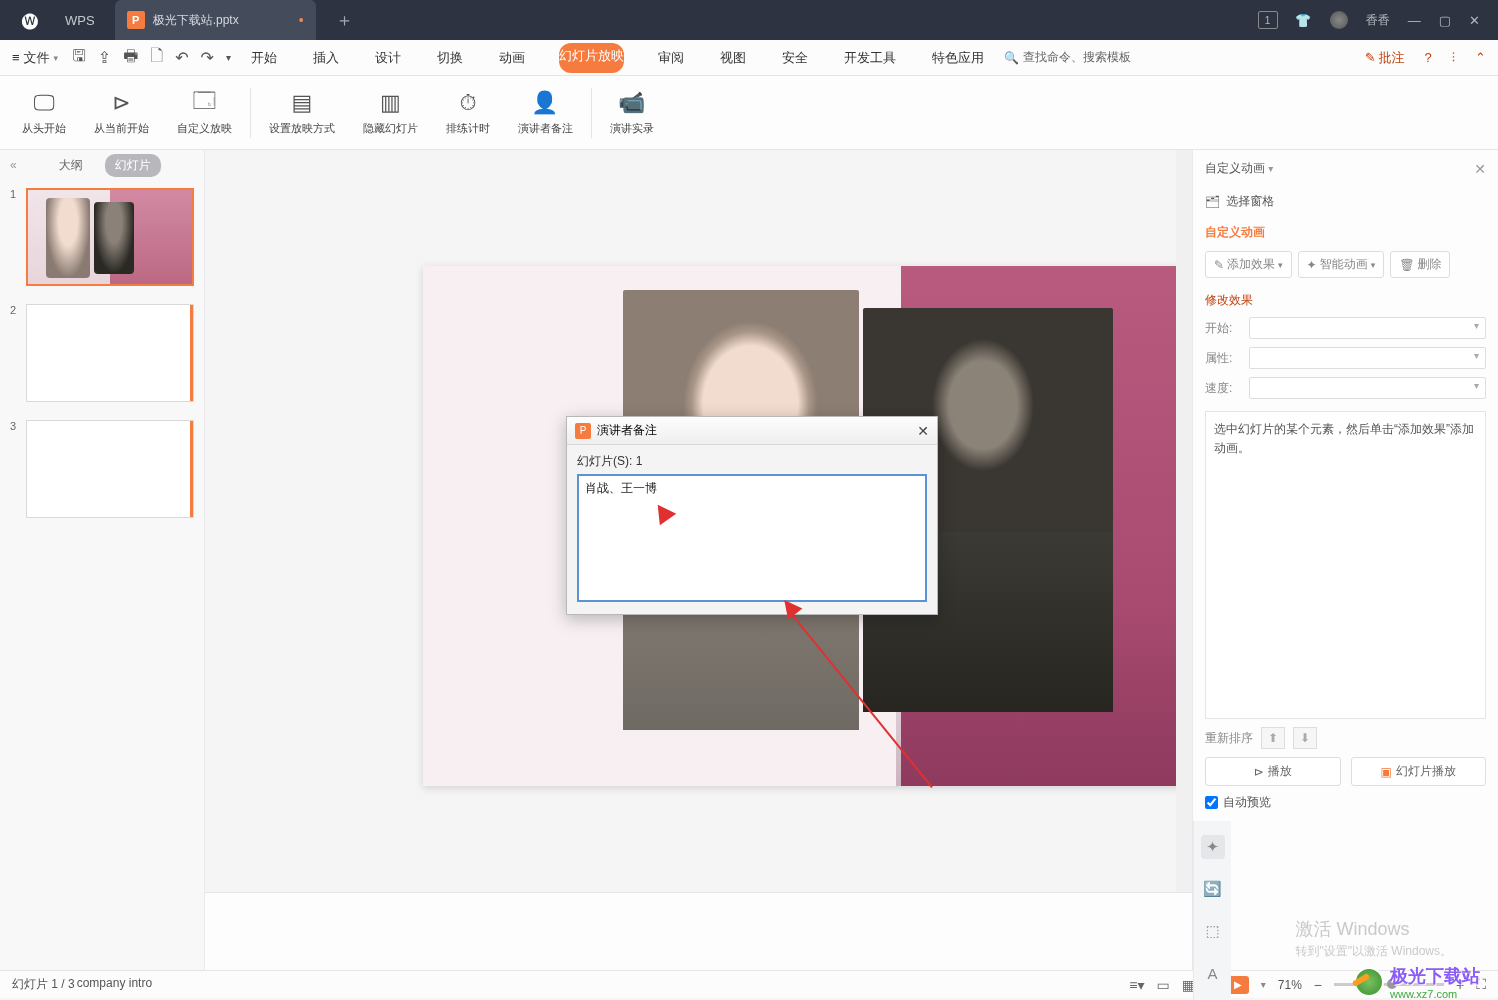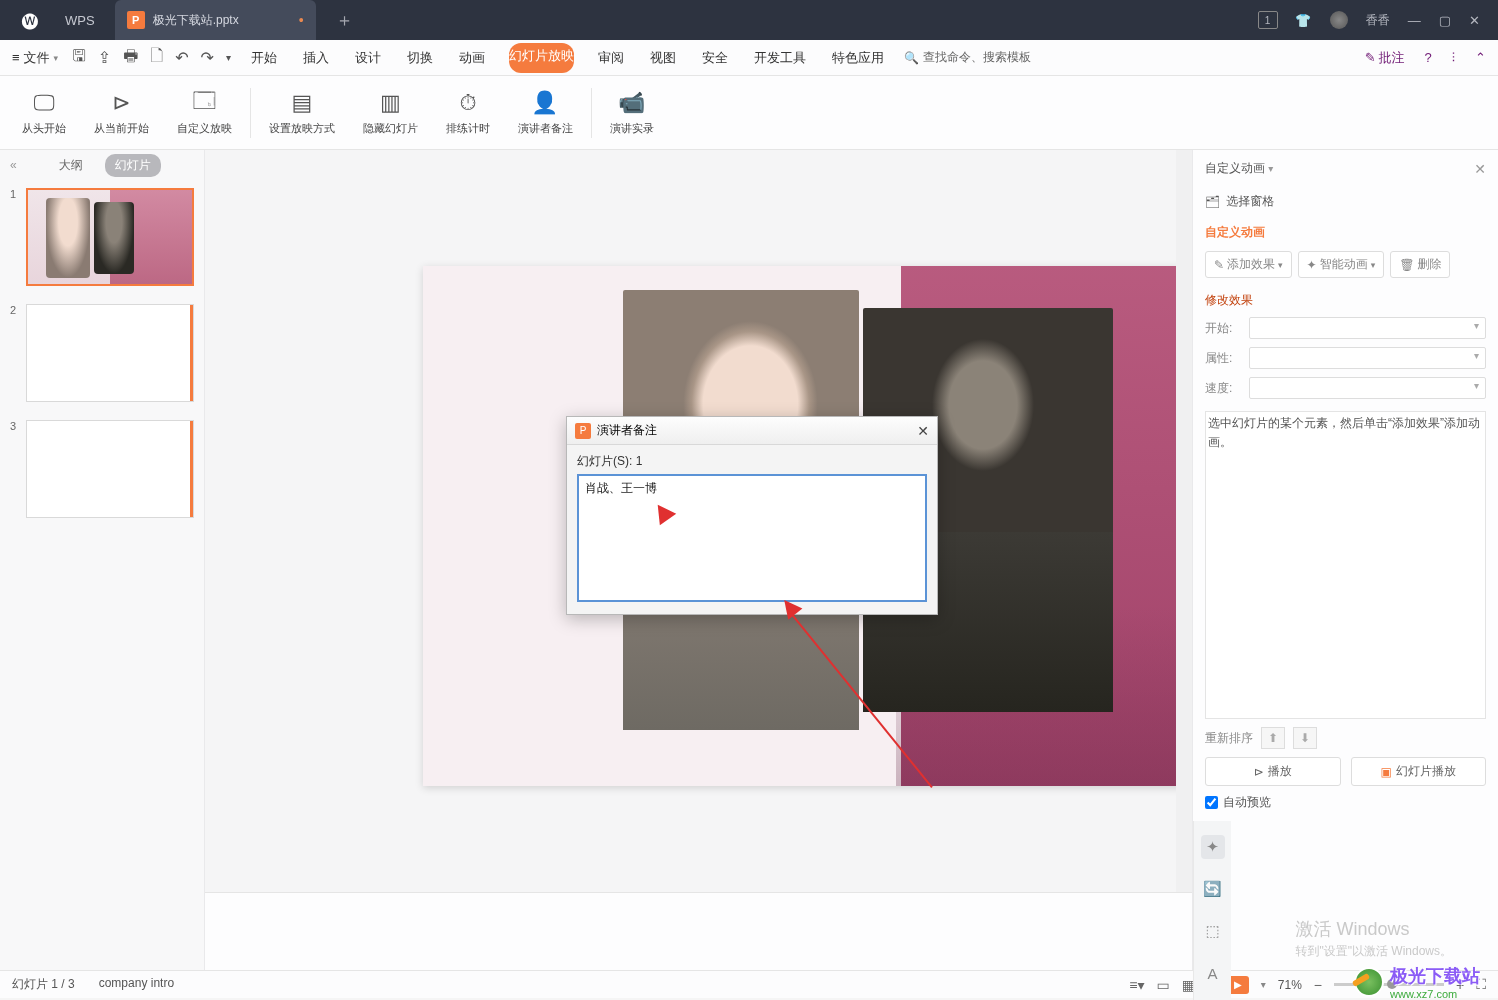--- a/index.html
+++ b/index.html
@@ -18,25 +18,25 @@
 .titlebar .win-controls .wc { font-size: 13px; }
 .titlebar .badge1 { width: 20px; height: 18px; border: 1px solid #888; border-radius: 2px; display: flex; align-items: center; justify-content: center; font-size: 10px; }
 .titlebar .avatar { width: 18px; height: 18px; border-radius: 50%; background: radial-gradient(#888,#555); }
 .titlebar .username { font-size: 12px; }
 
 
 .menubar { height: 36px; background: #fcfcfd; border-bottom: 1px solid #e5e5e5; display: flex; align-items: center; padding: 0 12px; font-size: 13px; color: #333; }
 .menubar .file-menu { display: flex; align-items: center; gap: 4px; margin-right: 14px; cursor: pointer; }
 .menubar .qat { display: flex; align-items: center; gap: 12px; margin-right: 18px; color: #555; }
 .menubar .qat .q { font-size: 16px; cursor: pointer; }
-.menubar .tabs-row { display: flex; gap: 22px; }
+.menubar .tabs-row { display: flex; gap: 32px; }
 .menubar .tabs-row .mt { cursor: pointer; padding: 6px 2px; }
 .menubar .tabs-row .mt.active { background: #f57b3e; color: #fff; border-radius: 12px; padding: 4px 0; }
 .menubar .search-box { margin-left: 18px; display: flex; align-items: center; gap: 4px; color: #666; font-size: 12px; }
-.menubar .right-menu { margin-left: auto; display: flex; align-items: center; gap: 20px; color: #701a75; }
+.menubar .right-menu { margin-left: auto; display: flex; align-items: center; gap: 20px; color: #c2410c; }
 
 
 .ribbon { height: 74px; background: #fdfdfe; border-bottom: 1px solid #e5e5e5; display: flex; align-items: center; padding: 0 8px; }
 .rib-group { display: flex; flex-direction: column; align-items: center; gap: 4px; padding: 0 14px; cursor: pointer; }
 .rib-group .ri { font-size: 22px; color: #555; height: 28px; display: flex; align-items: center; }
 .rib-group .rl { font-size: 11px; color: #444; }
 .rib-sep { width: 1px; height: 50px; background: #e5e5e5; margin: 0 4px; }
 
 
 .main { display: flex; height: 820px; position: relative; }
@@ -83,34 +83,34 @@
 .rp-close { color: #999; font-size: 14px; }
 .rp-select-pane { margin: 6px 0 14px; color: #555; display: flex; align-items: center; gap: 6px; cursor: pointer; }
 .rp-section-label { color: #f57b3e; font-weight: bold; margin-bottom: 10px; }
 .rp-btns { display: flex; gap: 6px; margin-bottom: 14px; }
 .rp-btn { border: 1px solid #ddd; background: #fff; padding: 4px 8px; border-radius: 3px; color: #888; font-size: 12px; display: flex; align-items: center; gap: 3px; cursor: pointer; }
 .rp-mod-label { color: #c2410c; margin-bottom: 8px; }
 .rp-row { display: flex; align-items: center; gap: 8px; margin-bottom: 8px; }
 .rp-row label { width: 36px; color: #888; }
 .rp-row .sel { flex: 1; border: 1px solid #ddd; background: #fff; height: 22px; border-radius: 2px; position: relative; }
 .rp-row .sel::after { content: "▾"; position: absolute; right: 6px; top: 2px; color: #aaa; font-size: 10px; }
-.rp-hint { border: 1px solid #e4e4e4; background: #fff; padding: 2px; height: 308px; margin-top: 4px; color: #555; line-height: 1.6; }
+.rp-hint { border: 1px solid #e4e4e4; background: #fff; padding: 8px; height: 308px; margin-top: 4px; color: #555; line-height: 1.6; }
 .rp-reorder { display: flex; align-items: center; gap: 8px; margin-top: 8px; color: #888; }
 .rp-reorder .arrow-btn { width: 24px; height: 22px; border: 1px solid #ddd; background: #f6f6f6; display: flex; align-items: center; justify-content: center; font-size: 12px; color: #aaa; }
 .rp-play-btns { display: flex; gap: 10px; margin-top: 8px; }
 .rp-play-btns .pbtn { flex: 1; border: 1px solid #ddd; background: #fff; padding: 5px; text-align: center; font-size: 12px; color: #666; border-radius: 3px; display: flex; align-items: center; justify-content: center; gap: 4px; }
 .rp-autoprev { margin-top: 8px; display: flex; align-items: center; gap: 5px; color: #555; }
 
 .rp-tabs { width: 38px; background: #f4f5f6; border-left: 1px solid #e8e8e8; display: flex; flex-direction: column; align-items: center; gap: 18px; padding-top: 14px; }
 .rp-tabs .rpt { width: 24px; height: 24px; color: #888; display: flex; align-items: center; justify-content: center; font-size: 15px; cursor: pointer; }
 .rp-tabs .rpt.active { background: #e4e6e9; border-radius: 4px; }
 
 
 .statusbar { height: 28px; background: #fcfcfd; border-top: 1px solid #e5e5e5; display: flex; align-items: center; padding: 0 12px; font-size: 12px; color: #555; }
-.statusbar .sb-left { display: flex; gap: 24px; }
+.statusbar .sb-left { display: flex; gap: 2px; }
 .statusbar .sb-right { margin-left: auto; display: flex; align-items: center; gap: 12px; }
 .statusbar .view-btn { font-size: 14px; color: #666; cursor: pointer; }
 .statusbar .play-orange { width: 22px; height: 18px; background: #f57b3e; color: #fff; display: flex; align-items: center; justify-content: center; border-radius: 3px; font-size: 10px; }
 .statusbar .zoom-slider { width: 110px; height: 3px; background: #ccc; position: relative; }
 .statusbar .zoom-slider::after { content: ""; position: absolute; left: 48%; top: -4px; width: 10px; height: 10px; background: #999; border-radius: 50%; }
 
 
 .dialog { position: absolute; left: 566px; top: 416px; width: 372px; background: #f4f4f4; border: 1px solid #b8b8b8; box-shadow: 0 4px 16px rgba(0,0,0,.25); z-index: 100; }
 .dlg-title { height: 28px; background: linear-gradient(#fdfdfd,#efefef); border-bottom: 1px solid #d8d8d8; display: flex; align-items: center; padding: 0 8px; font-size: 12px; }
 .dlg-title .dlg-icon { width: 16px; height: 16px; background: #f57b3e; border-radius: 2px; color: #fff; font-size: 10px; display: flex; align-items: center; justify-content: center; margin-right: 6px; }

